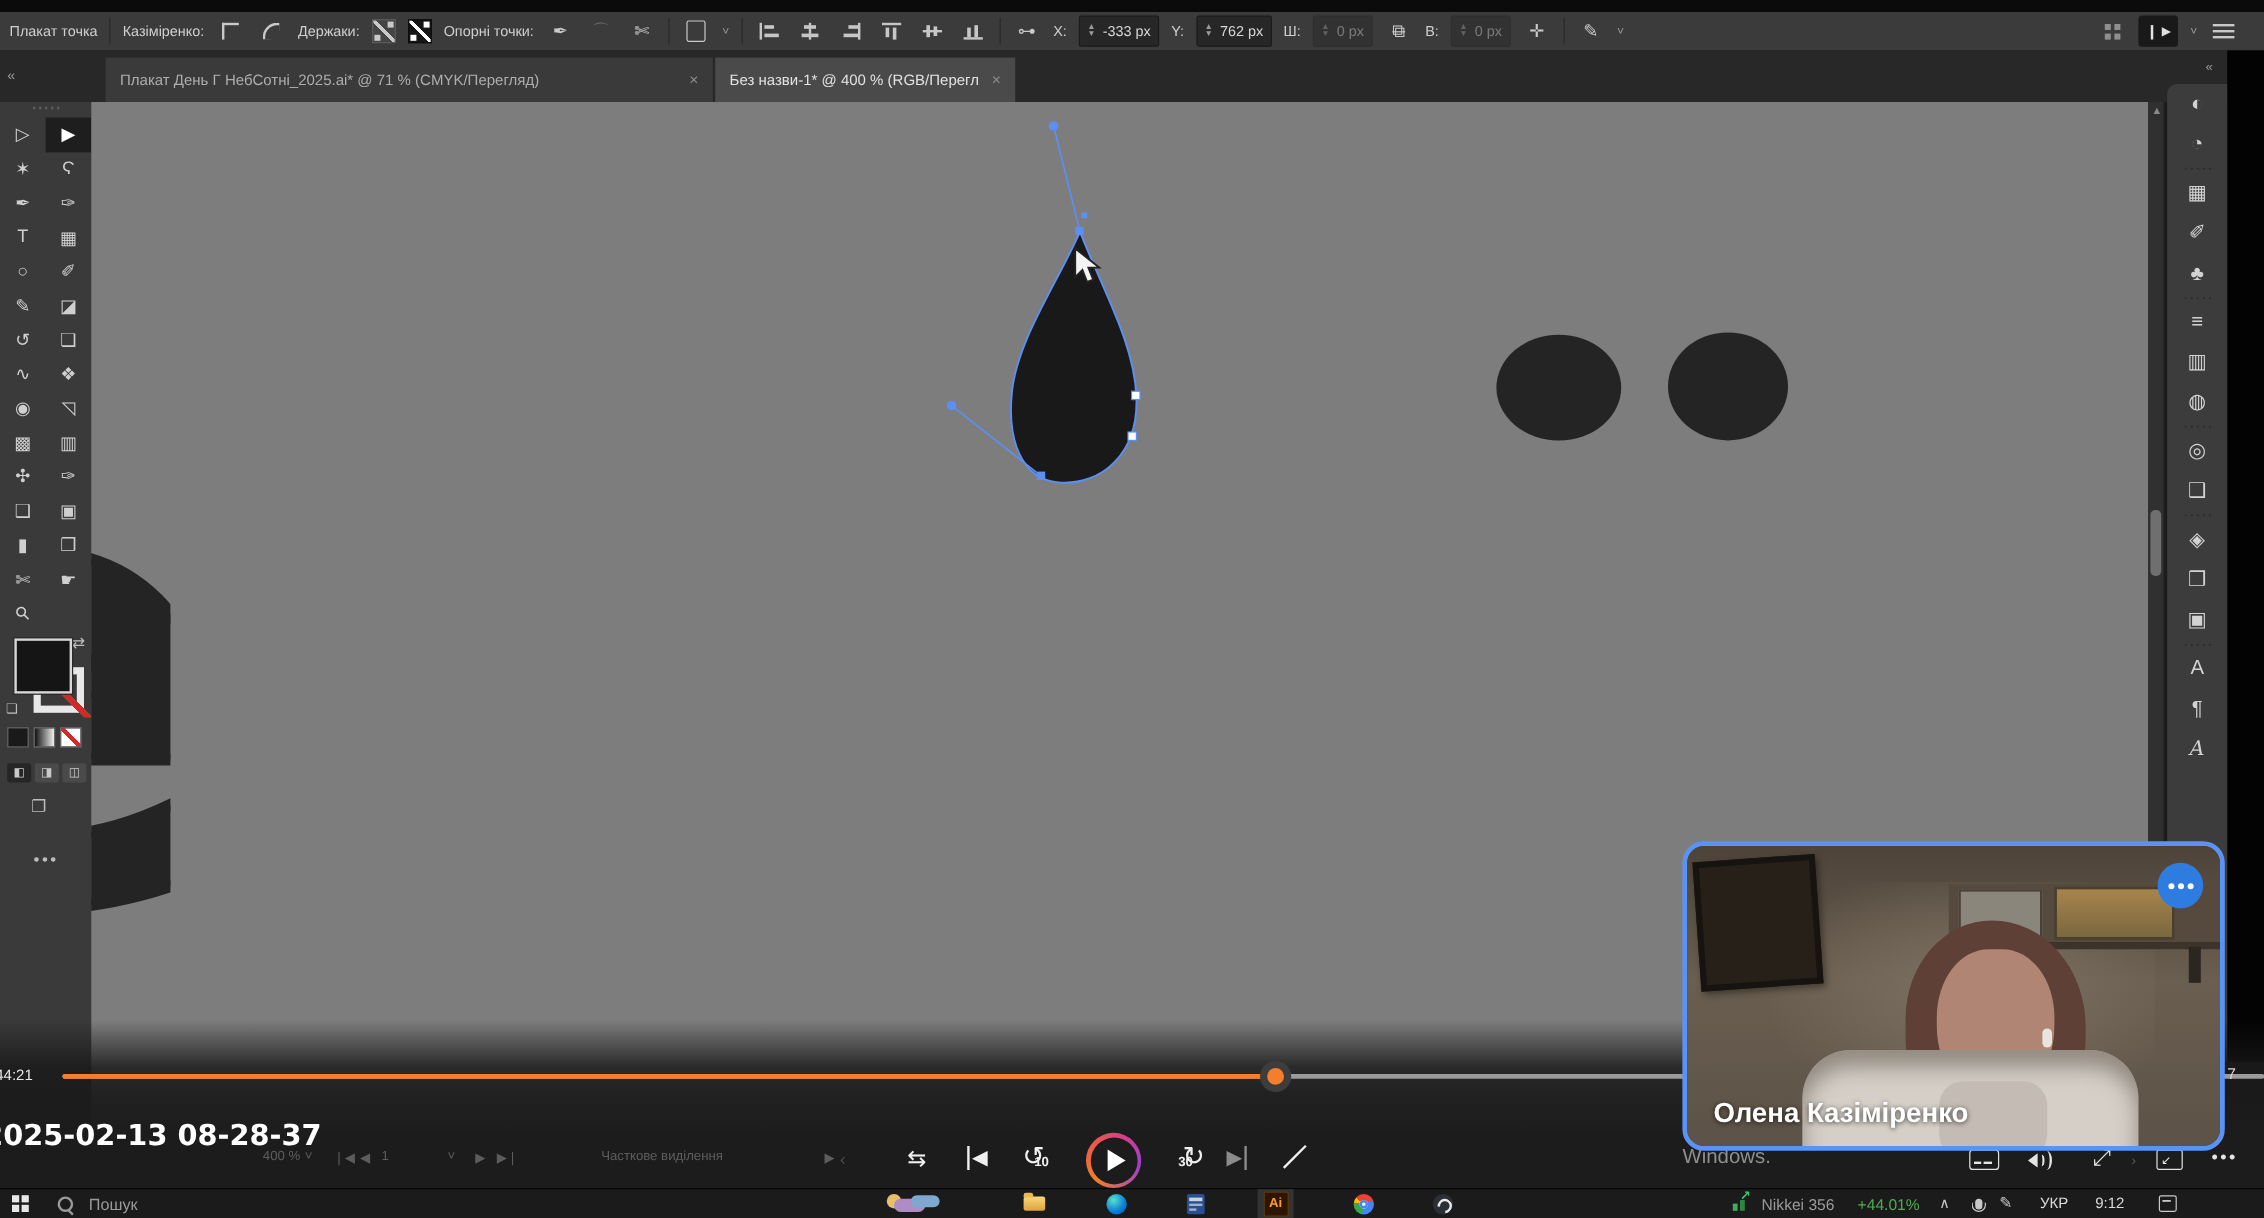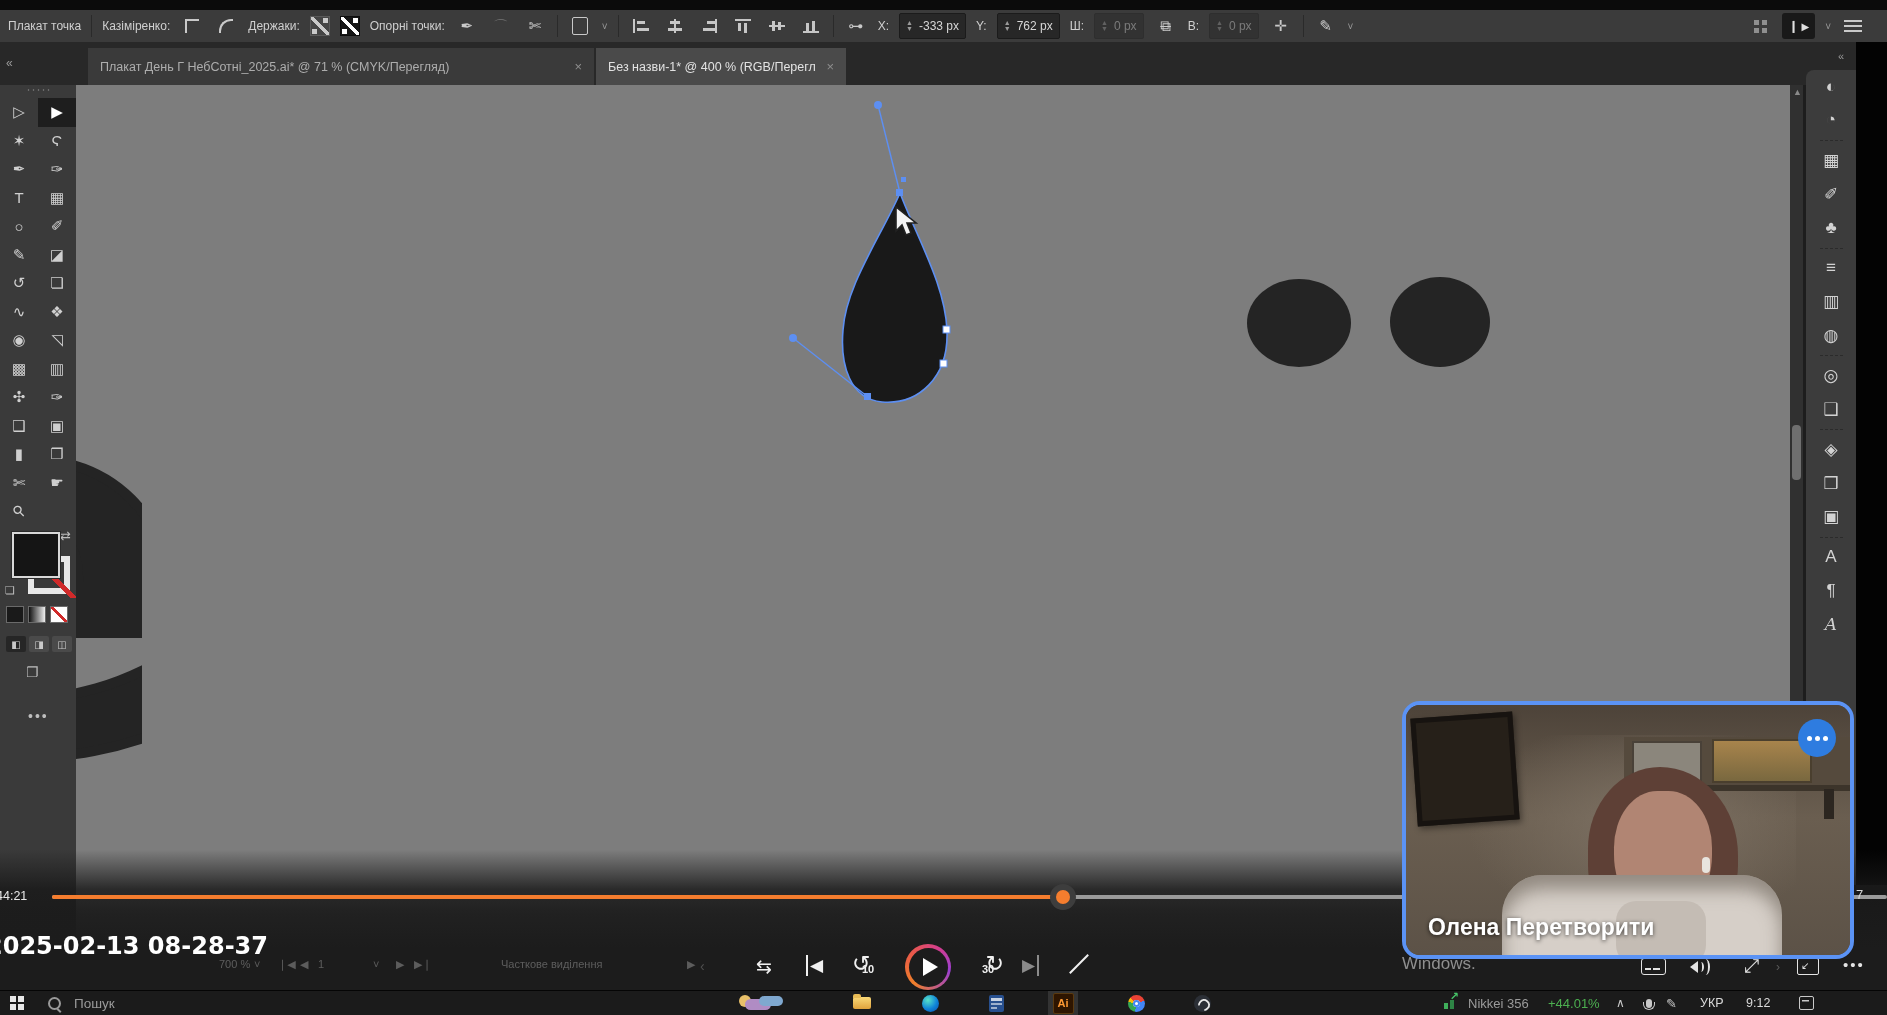--- a/index.html
+++ b/index.html
@@ -419,21 +419,21 @@
   <div class="abs" id="plgrad"></div>
   <div class="abs" id="elapsed">44:21</div>
   <div class="abs" id="ptrack"></div>
   <div class="abs" id="pfill"></div>
   <div class="abs" id="phalo"></div>
   <div class="abs" id="pthumb"></div>
   <div class="abs" id="durpeek">7</div>
   <div class="abs" id="caption">2025-02-13 08-28-37</div>
 
   <div class="abs" id="statusrow">
-    <span style="left:219px;">700 %</span>
+    <span style="left:219px;">400 %</span>
     <span style="left:254px;">˅</span>
     <span style="left:278px;">❘◀</span>
     <span style="left:300px;">◀</span>
     <span style="left:318px;">1</span>
     <span style="left:373px;">˅</span>
     <span style="left:396px;">▶</span>
     <span style="left:414px;">▶❘</span>
     <span style="left:501px;">Часткове виділення</span>
     <span style="left:687px;">▶</span>
   </div>
@@ -474,21 +474,21 @@
     <div class="scn" style="left:218px;top:32px;width:226px;height:48px;background:#554a3d;border-bottom:6px solid #3c342a;"></div>
     <div class="scn" style="left:226px;top:36px;width:66px;height:38px;background:#8b867c;border:2px solid #494138;"></div>
     <div class="scn" style="left:306px;top:34px;width:96px;height:40px;background:linear-gradient(180deg,#a8844c,#79683f);border:2px solid #4a3f2e;"></div>
     <div class="scn" style="left:250px;top:86px;width:12px;height:34px;background:#2c2620;"></div>
     <div class="scn" style="left:418px;top:84px;width:10px;height:30px;background:#2c2620;"></div>
     <div class="scn" style="left:182px;top:62px;width:150px;height:170px;background:#5e4036;border-radius:48% 52% 42% 42%;"></div>
     <div class="scn" style="left:208px;top:86px;width:98px;height:128px;background:#b18573;border-radius:46% 46% 52% 52%;"></div>
     <div class="scn" style="left:296px;top:152px;width:8px;height:16px;background:#e8e4de;border-radius:4px;"></div>
     <div class="scn" style="left:96px;top:170px;width:280px;height:90px;background:#d6cfc8;border-radius:40px 40px 0 0;box-shadow:inset 0 14px 18px rgba(90,80,70,.55);"></div>
     <div class="scn" style="left:210px;top:196px;width:90px;height:64px;background:#c4bcb4;border-radius:20px;"></div>
-    <div id="wcname">Олена Перетворити</div>
+    <div id="wcname">Олена Казіміренко</div>
     <div id="wcmore">
         <i></i>
         <i></i>
         <i></i>
       </div>
   </div>
 
   <div class="abs" id="taskbar">
     <div class="tbi" id="start">
         <i></i>

